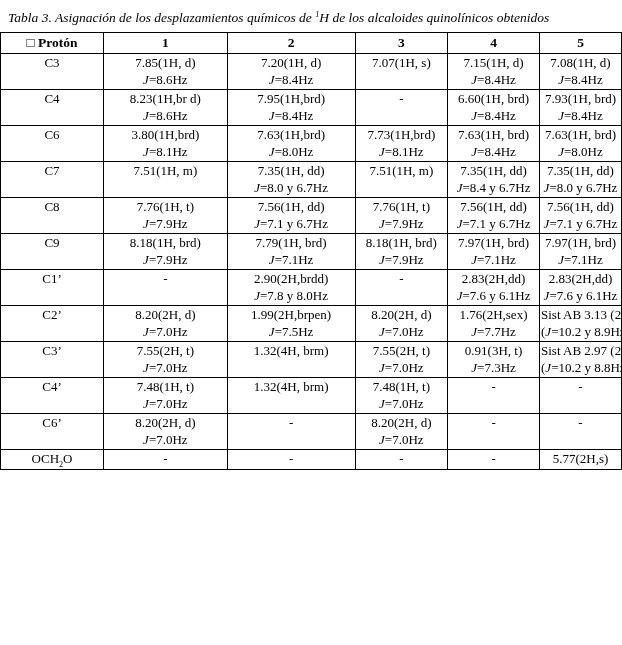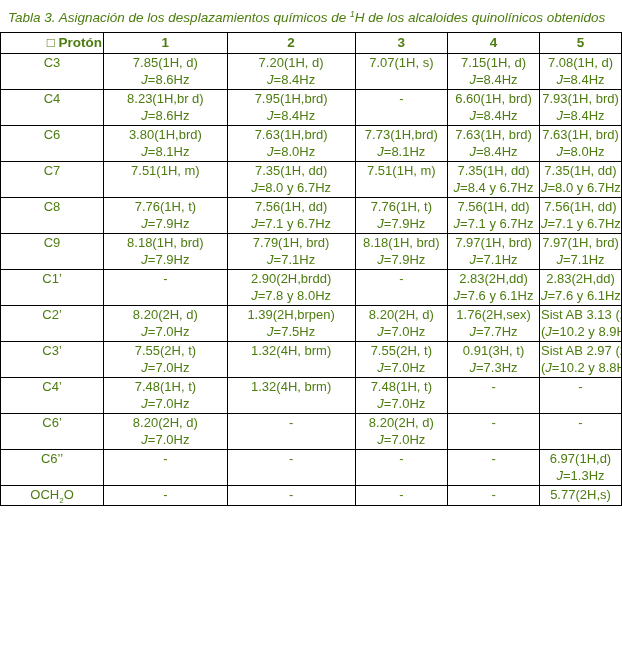--- a/index.html
+++ b/index.html
@@ -1,18 +1,18 @@
 <!DOCTYPE html>
 <html><head>
 <meta charset="utf-8">
 <style>
   html,body{margin:0;padding:0;background:#ffffff;}
   .page{
-    width:622px;height:645px;overflow:hidden;background:#ffffff;color:#4d7c0f;
-    font-family:Liberation Sans, sans-serif;
+    width:622px;height:645px;overflow:hidden;background:#ffffff;color:#000000;
+    font-family:Liberation Serif, serif;
     box-sizing:border-box;
   }
   .title{
     font-style:italic;
     font-size:13.5px;
     line-height:21px;
     padding:7px 4px 4px 8px;
   }
   .title .l2{padding-left:47px;}
   sup{font-size:0.62em;vertical-align:super;line-height:0;}
@@ -31,21 +31,21 @@
     line-height:16.5px;
     padding:1px 1px;
     overflow:hidden;
     white-space:nowrap;
   }
   table.nmr th{
     font-weight:bold;
     font-size:13.5px;
     line-height:18px;
   }
-  table.nmr th.proton-col{text-align:right;}
+  table.nmr th.proton-col{text-align:center;}
   .cl{white-space:nowrap;}
 </style>
 </head>
 <body>
 
 <div class="page">
 
   <div class="title">
     <div class="l1">Tabla 3.  Asignación de los desplazamientos químicos de <sup>1</sup>H de los alcaloides quinolínicos obtenidos</div>
   </div>
@@ -225,21 +225,21 @@
             <div class="cl"><i>J</i>=7.6 y 6.1Hz</div>
           </td>
         </tr>
         <tr>
           <td>C2’</td>
           <td>
             <div class="cl">8.20(2H, d)</div>
             <div class="cl"><i>J</i>=7.0Hz</div>
           </td>
           <td>
-            <div class="cl">1.39(2H,brpen)</div>
+            <div class="cl">1.99(2H,brpen)</div>
             <div class="cl"><i>J</i>=7.5Hz</div>
           </td>
           <td>
             <div class="cl">8.20(2H, d)</div>
             <div class="cl"><i>J</i>=7.0Hz</div>
           </td>
           <td>
             <div class="cl">1.76(2H,sex)</div>
             <div class="cl"><i>J</i>=7.7Hz</div>
           </td>
@@ -304,39 +304,20 @@
             <div class="cl"><i>J</i>=7.0Hz</div>
           </td>
           <td>
             <div class="cl">-</div>
           </td>
           <td>
             <div class="cl">-</div>
           </td>
         </tr>
         <tr>
-          <td>C6’’</td>
-          <td>
-            <div class="cl">-</div>
-          </td>
-          <td>
-            <div class="cl">-</div>
-          </td>
-          <td>
-            <div class="cl">-</div>
-          </td>
-          <td>
-            <div class="cl">-</div>
-          </td>
-          <td>
-            <div class="cl">6.97(1H,d)</div>
-            <div class="cl"><i>J</i>=1.3Hz</div>
-          </td>
-        </tr>
-        <tr>
           <td>OCH<sub>2</sub>O</td>
           <td>
             <div class="cl">-</div>
           </td>
           <td>
             <div class="cl">-</div>
           </td>
           <td>
             <div class="cl">-</div>
           </td>

